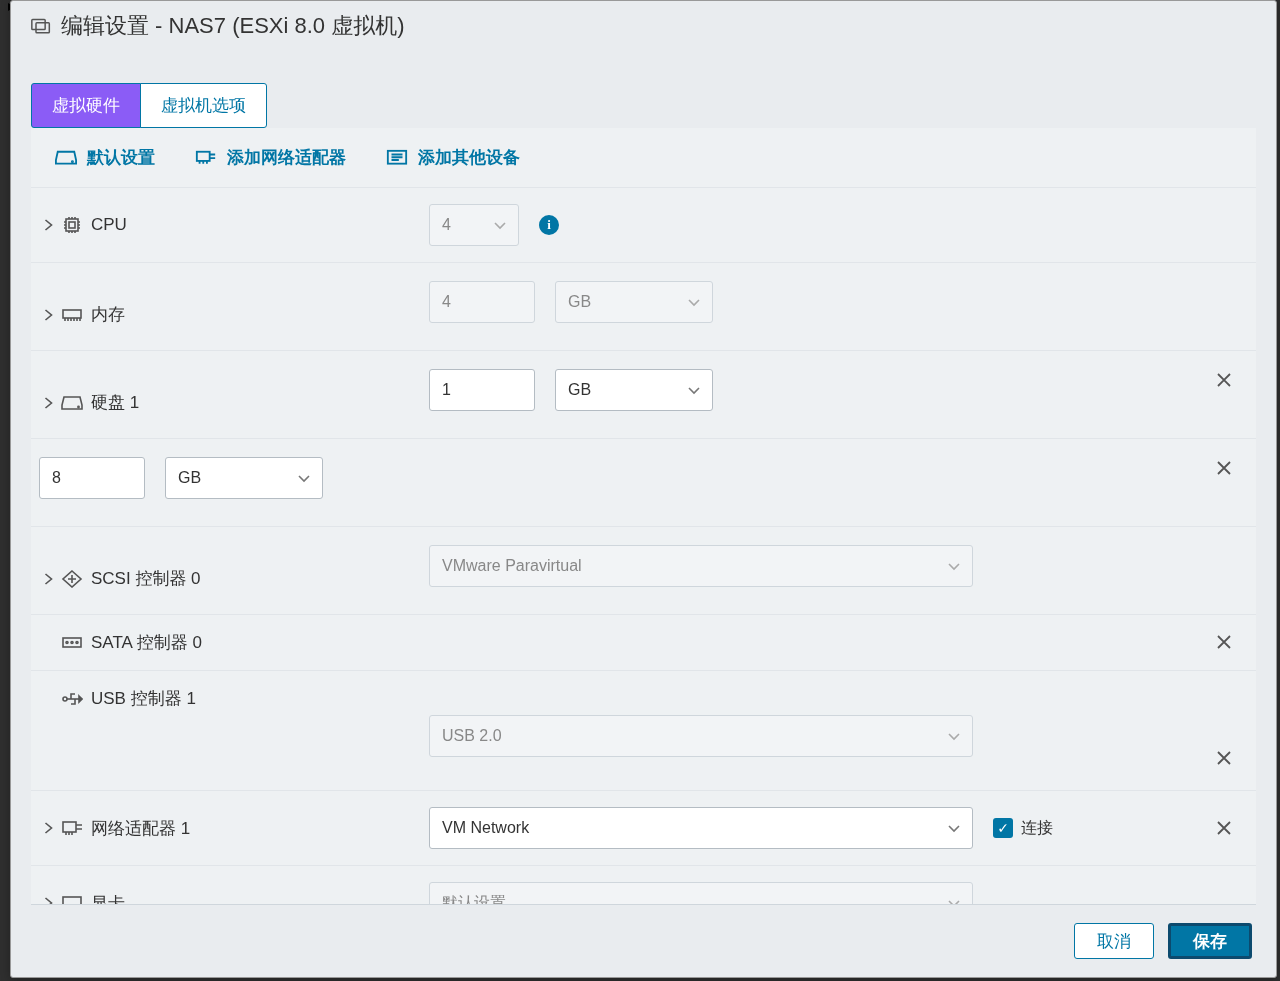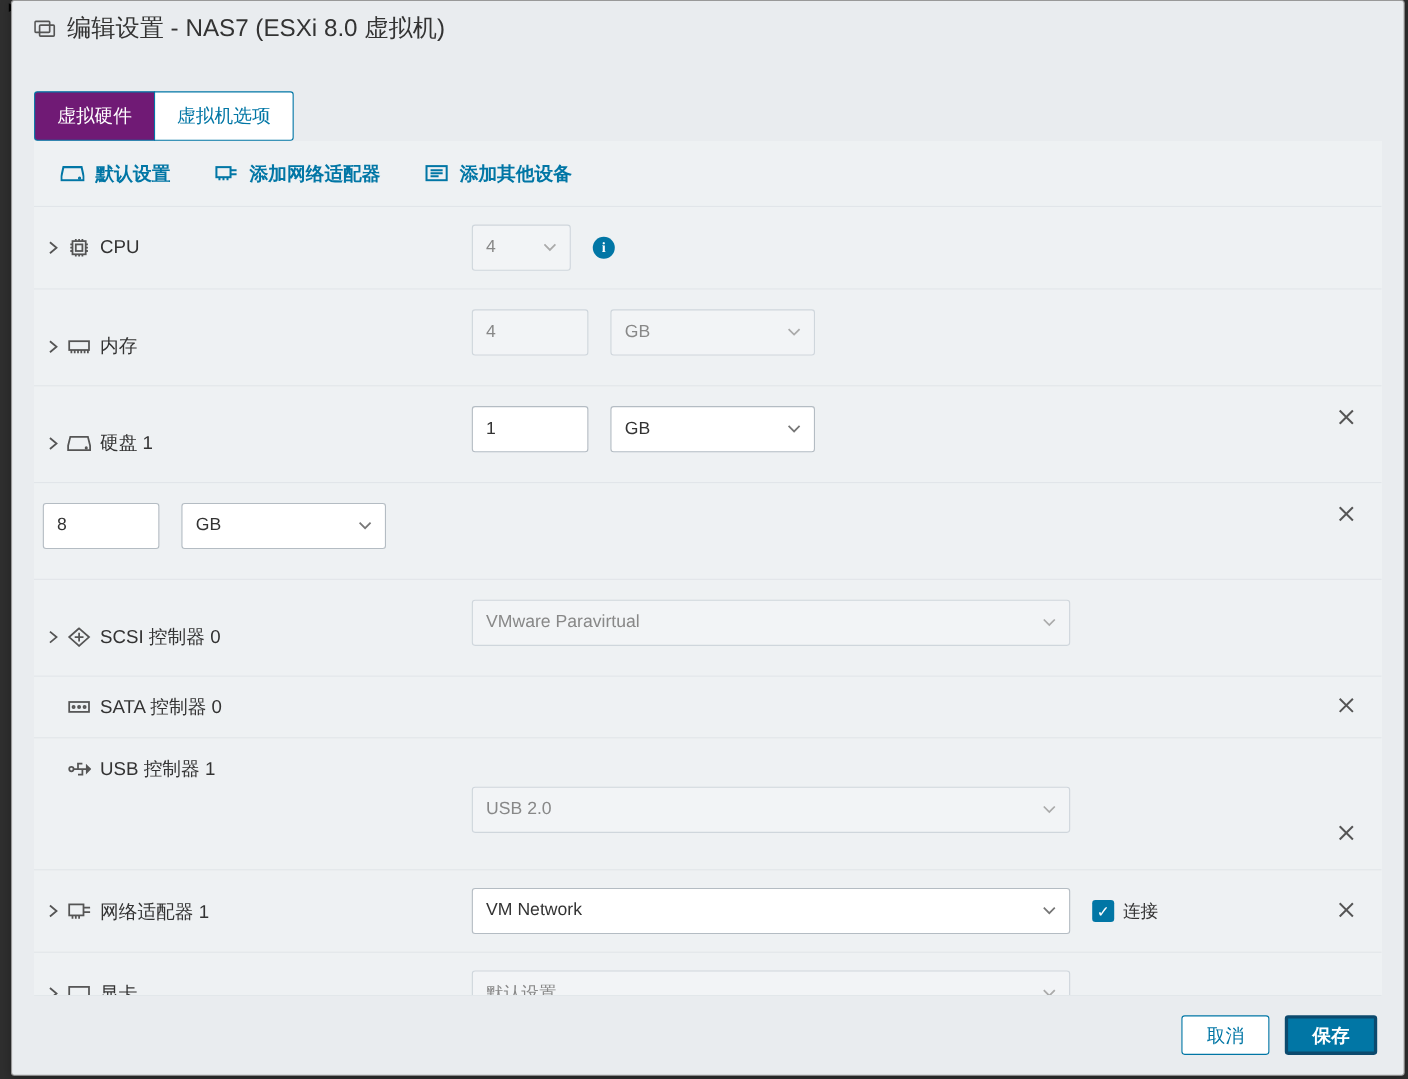--- a/index.html
+++ b/index.html
@@ -39,21 +39,21 @@
   .tab {
     padding: 10px 20px;
     border: 1px solid #0176a5;
     font-size: 17px;
     cursor: pointer;
     background: #fff;
     color: #0176a5;
     border-radius: 3px;
   }
   .tab.active {
-    background: #701a75;
+    background: #8b5cf6;
     color: #fff;
     border-top-right-radius: 0;
     border-bottom-right-radius: 0;
   }
   .tab + .tab { border-top-left-radius: 0; border-bottom-left-radius: 0; margin-left: -1px; }
 
   .body {
     margin: 0 20px 0 20px;
     flex: 1 1 auto;
     display: flex;
@@ -109,21 +109,21 @@
     height: 42px;
     border: 1px solid #b4bcc3;
     border-radius: 3px;
     background: #fff;
     font-size: 16px;
     padding: 0 12px;
     color: #333;
   }
   .numbox { width: 106px; }
   .select {
-    width: 186px;
+    width: 158px;
     display: flex; align-items: center; justify-content: space-between;
     cursor: pointer;
   }
   .select.wide { width: 544px; }
   .select .chev { color: #777; }
   .disabled { background: #f2f4f6; color: #888; border-color: #cfd6dc; cursor: default; }
   .disabled .chev { color: #aaa; }
   .info-badge {
     width: 20px; height: 20px; border-radius: 50%;
     background: #0176a5; color: #fff;

